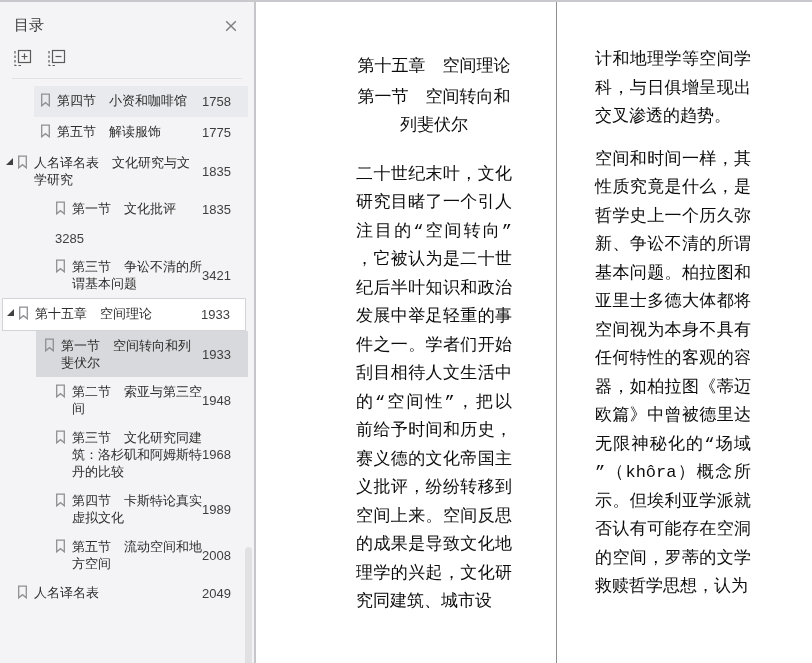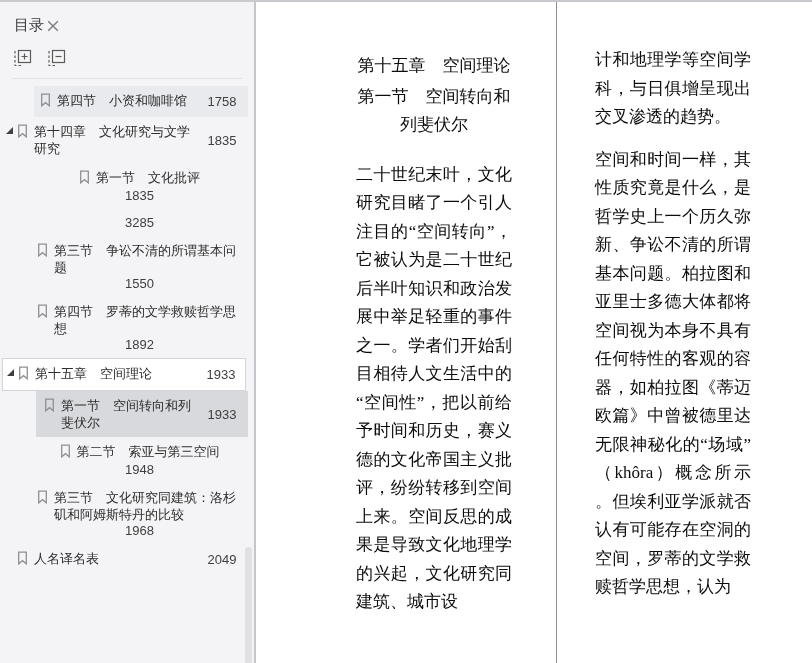--- a/index.html
+++ b/index.html
@@ -2,56 +2,56 @@
 <html><head>
 <meta charset="utf-8">
 <style>
   html,body{margin:0;padding:0;width:812px;height:663px;overflow:hidden;background:#fff;
     font-family:"Liberation Sans","DejaVu Sans",sans-serif;}
   .app{position:relative;width:812px;height:663px;border-top:2px solid #c9c9cd;box-sizing:border-box;}
 
   
   .sidebar{position:absolute;left:0;top:0;bottom:0;width:256px;background:#f4f4f6;
     border-right:2px solid #c6c6ca;box-sizing:border-box;}
-  .sb-header{display:flex;align-items:center;padding:14px 14px 6px 14px;}
+  .sb-header{display:flex;align-items:center;justify-content:space-between;padding:14px 14px 6px 14px;}
   .sb-title{font-size:15px;color:#3a3a3a;}
   .sb-close{cursor:pointer;display:flex;align-items:center;padding:2px;}
   .sb-tools{display:flex;gap:14px;padding:8px 14px 10px 12px;}
   .tool-btn{cursor:pointer;display:flex;align-items:center;}
   .sb-divider{height:1px;background:#e2e2e5;margin:0 12px;}
   .toc{padding-top:7px;}
 
   .row{display:flex;align-items:center;padding:6px 12px 6px 6px;box-sizing:border-box;cursor:pointer;}
   .row-main{flex:1;display:flex;align-items:flex-start;min-width:0;}
   .tri{width:0;height:0;border-right:7px solid #404040;border-top:7px solid transparent;
     margin:4px 4px 0 0;flex:none;}
   .tri.hidden{visibility:hidden;}
   .bm{flex:none;margin:1px 6px 0 0;}
   .lbl{flex:1;font-size:13px;line-height:17px;color:#2d2d2d;word-break:break-all;}
-  .pg{flex:none;width:40px;text-align:center;font-size:13px;color:#3e3e3e;align-self:center;}
-  .lv2{padding-left:37px;flex-direction:column;}
+  .pg{flex:none;width:40px;text-align:left;font-size:13px;color:#3e3e3e;align-self:center;}
+  .lv2{padding-left:55px;}
   .lv2a{padding-left:40px;}
   .row.hl{background:#e9eaed;margin-left:34px;margin-right:6px;padding-left:6px;padding-right:6px;}
   .row.selected{background:#d8d9dc;margin-left:36px;margin-right:6px;padding-left:8px;padding-right:6px;}
   .row.focused{background:#ffffff;border:1px solid #d4d4d8;margin-left:2px;margin-right:8px;
     padding-left:4px;padding-right:4px;}
   .sb-scrollthumb{position:absolute;right:2px;top:545px;width:7px;height:126px;
     background:#e1e1e4;border-radius:4px;cursor:pointer;}
 
   
   .main{position:absolute;left:258px;right:0;top:0;bottom:0;background:#fff;}
   .page{position:absolute;top:0;bottom:0;box-sizing:border-box;
     font-family:"Liberation Serif","DejaVu Serif",serif;color:#0c0c0c;}
   .page-left{left:0;width:298px;padding:50px 45px 0 98px;}
   .page-right{left:298px;right:0;border-left:1px solid #8f8f93;padding:44px 60px 0 38px;}
   .pcol{width:156px;}
   .ptitle{text-align:center;font-size:17px;line-height:28.5px;}
   .ptitle.section{margin-top:2px;}
   .pbody{margin-top:21px;font-size:17px;line-height:28.5px;text-align:justify;
-    line-break:anywhere;word-break:break-all;}
+    line-break:anywhere;word-break:break-all;font-family:Liberation Mono, monospace;}
   .page-right .pbody{margin-top:0;}
   .pbody p{margin:0 0 14px 0;}
 </style>
 </head>
 <body>
 
 <div class="app">
 
   <div class="sidebar">
     <div class="sb-header">
@@ -85,28 +85,37 @@
       <div class="row lv2a hl">
         <div class="row-main">
           <span class="bm"><svg width="11" height="14" viewBox="0 0 11 14">
                 <path d="M1.7 1.2 h7.6 v11.6 l-3.8 -3.1 l-3.8 3.1 z" fill="none" stroke="#8f8f94" stroke-width="1.3"></path>
               </svg></span>
           <span class="lbl">第四节　小资和咖啡馆</span>
         </div>
         <span class="pg">1758</span>
       </div>
 
+      <div class="row lv2a">
+        <div class="row-main">
+          <span class="bm"><svg width="11" height="14" viewBox="0 0 11 14">
+                <path d="M1.7 1.2 h7.6 v11.6 l-3.8 -3.1 l-3.8 3.1 z" fill="none" stroke="#8f8f94" stroke-width="1.3"></path>
+              </svg></span>
+          <span class="lbl">第五节　解读服饰</span>
+        </div>
+        <span class="pg">1775</span>
+      </div>
 
       <div class="row">
         <div class="row-main">
           <span class="tri"></span>
           <span class="bm"><svg width="11" height="14" viewBox="0 0 11 14">
                 <path d="M1.7 1.2 h7.6 v11.6 l-3.8 -3.1 l-3.8 3.1 z" fill="none" stroke="#8f8f94" stroke-width="1.3"></path>
               </svg></span>
-          <span class="lbl">第十四章　文化研究与文学研究</span>
+          <span class="lbl">人名译名表　文化研究与文学研究</span>
         </div>
         <span class="pg">1835</span>
       </div>
 
       <div class="row lv2">
         <div class="row-main">
           <span class="bm"><svg width="11" height="14" viewBox="0 0 11 14">
                 <path d="M1.7 1.2 h7.6 v11.6 l-3.8 -3.1 l-3.8 3.1 z" fill="none" stroke="#8f8f94" stroke-width="1.3"></path>
               </svg></span>
           <span class="lbl">第一节　文化批评</span>
@@ -118,32 +127,23 @@
         <span class="pg">3285</span>
       </div>
 
       <div class="row lv2">
         <div class="row-main">
           <span class="bm"><svg width="11" height="14" viewBox="0 0 11 14">
                 <path d="M1.7 1.2 h7.6 v11.6 l-3.8 -3.1 l-3.8 3.1 z" fill="none" stroke="#8f8f94" stroke-width="1.3"></path>
               </svg></span>
           <span class="lbl">第三节　争讼不清的所谓基本问题</span>
         </div>
-        <span class="pg">1550</span>
-      </div>
-
-      <div class="row lv2">
-        <div class="row-main">
-          <span class="bm"><svg width="11" height="14" viewBox="0 0 11 14">
-                <path d="M1.7 1.2 h7.6 v11.6 l-3.8 -3.1 l-3.8 3.1 z" fill="none" stroke="#8f8f94" stroke-width="1.3"></path>
-              </svg></span>
-          <span class="lbl">第四节　罗蒂的文学救赎哲学思想</span>
-        </div>
-        <span class="pg">1892</span>
-      </div>
+        <span class="pg">3421</span>
+      </div>
+
 
       <div class="row focused">
         <div class="row-main">
           <span class="tri"></span>
           <span class="bm"><svg width="11" height="14" viewBox="0 0 11 14">
                 <path d="M1.7 1.2 h7.6 v11.6 l-3.8 -3.1 l-3.8 3.1 z" fill="none" stroke="#8f8f94" stroke-width="1.3"></path>
               </svg></span>
           <span class="lbl">第十五章　空间理论</span>
         </div>
         <span class="pg">1933</span>
@@ -172,21 +172,39 @@
       <div class="row lv2">
         <div class="row-main">
           <span class="bm"><svg width="11" height="14" viewBox="0 0 11 14">
                 <path d="M1.7 1.2 h7.6 v11.6 l-3.8 -3.1 l-3.8 3.1 z" fill="none" stroke="#8f8f94" stroke-width="1.3"></path>
               </svg></span>
           <span class="lbl">第三节　文化研究同建筑：洛杉矶和阿姆斯特丹的比较</span>
         </div>
         <span class="pg">1968</span>
       </div>
 
-
+      <div class="row lv2">
+        <div class="row-main">
+          <span class="bm"><svg width="11" height="14" viewBox="0 0 11 14">
+                <path d="M1.7 1.2 h7.6 v11.6 l-3.8 -3.1 l-3.8 3.1 z" fill="none" stroke="#8f8f94" stroke-width="1.3"></path>
+              </svg></span>
+          <span class="lbl">第四节　卡斯特论真实虚拟文化</span>
+        </div>
+        <span class="pg">1989</span>
+      </div>
+
+      <div class="row lv2">
+        <div class="row-main">
+          <span class="bm"><svg width="11" height="14" viewBox="0 0 11 14">
+                <path d="M1.7 1.2 h7.6 v11.6 l-3.8 -3.1 l-3.8 3.1 z" fill="none" stroke="#8f8f94" stroke-width="1.3"></path>
+              </svg></span>
+          <span class="lbl">第五节　流动空间和地方空间</span>
+        </div>
+        <span class="pg">2008</span>
+      </div>
 
       <div class="row">
         <div class="row-main">
           <span class="tri hidden"></span>
           <span class="bm"><svg width="11" height="14" viewBox="0 0 11 14">
                 <path d="M1.7 1.2 h7.6 v11.6 l-3.8 -3.1 l-3.8 3.1 z" fill="none" stroke="#8f8f94" stroke-width="1.3"></path>
               </svg></span>
           <span class="lbl">人名译名表</span>
         </div>
         <span class="pg">2049</span>

